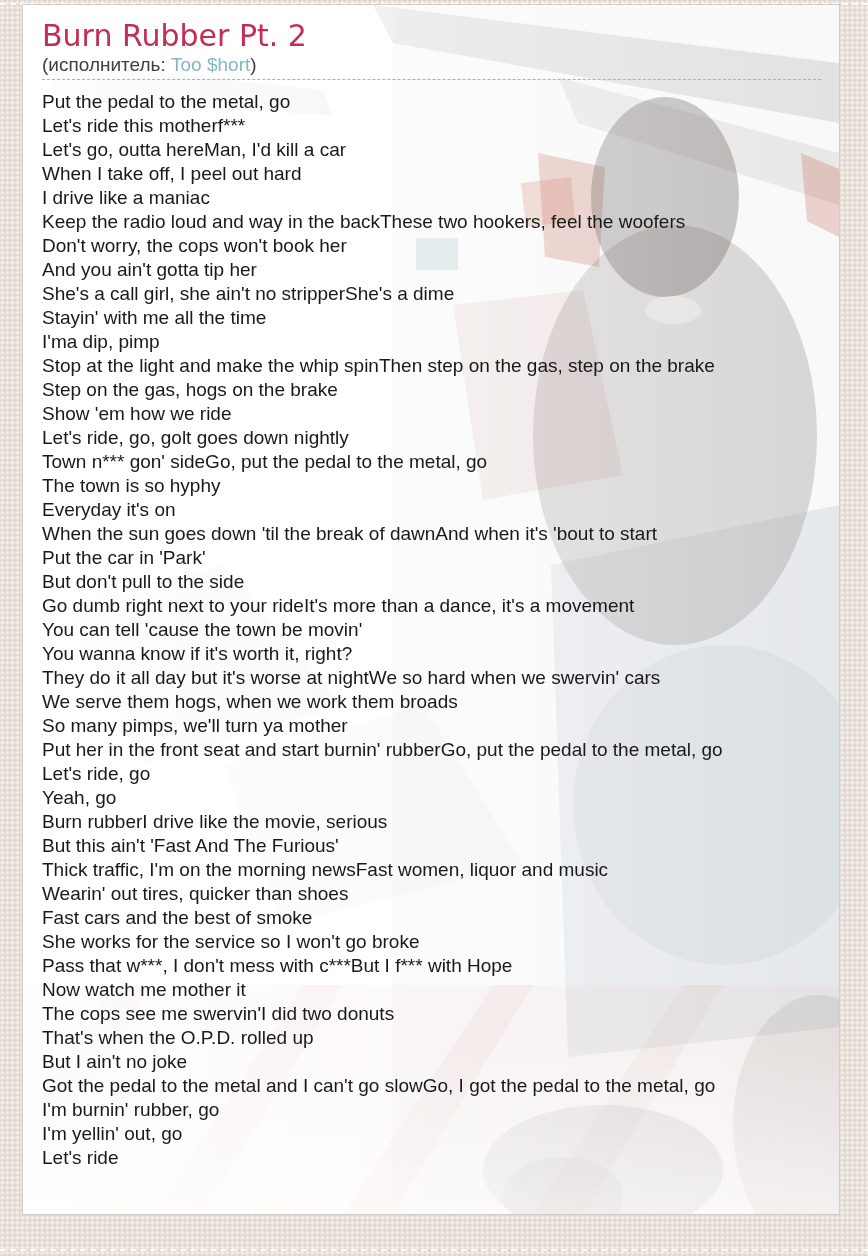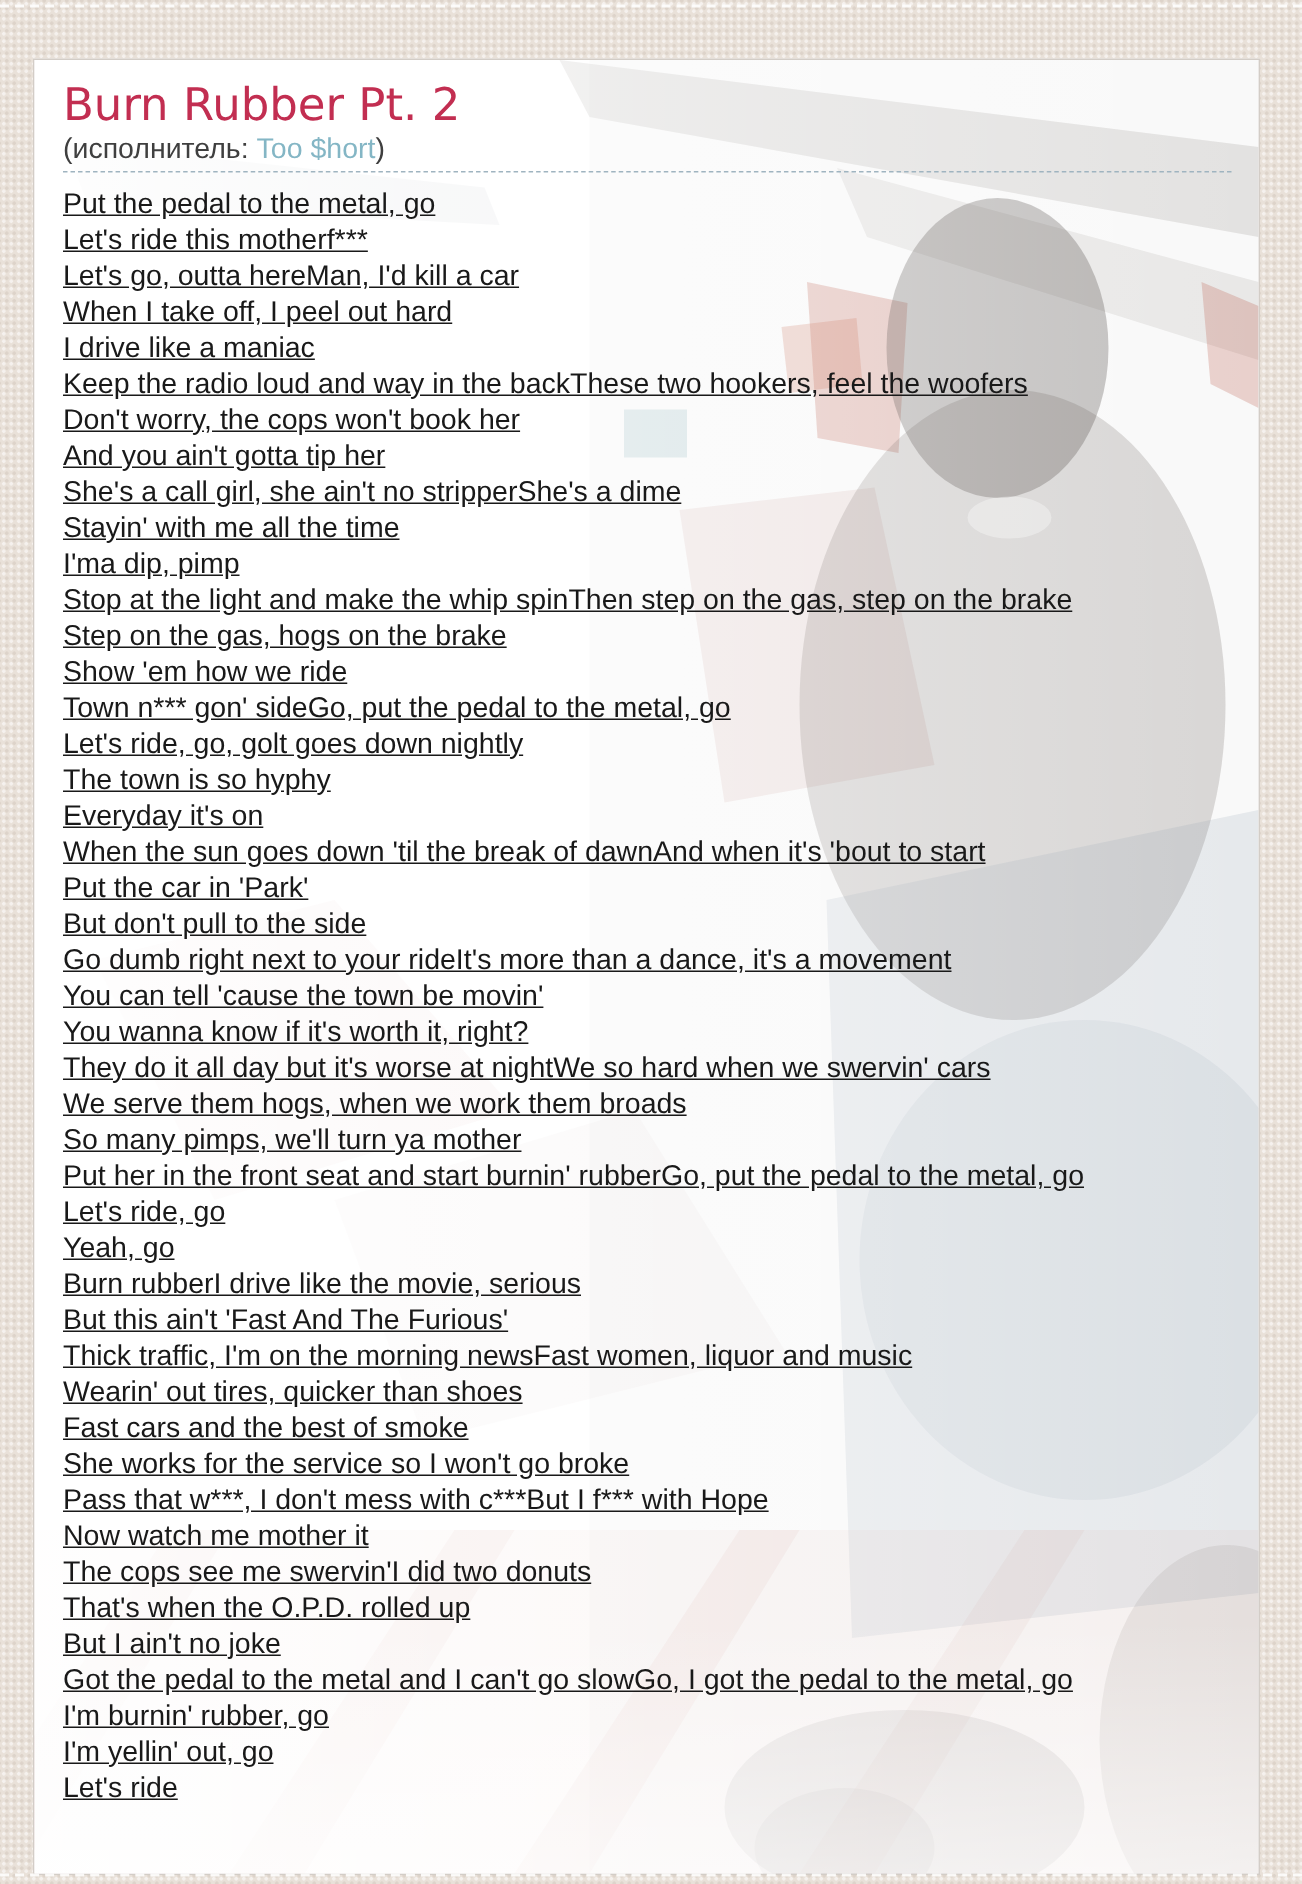--- a/index.html
+++ b/index.html
@@ -10,39 +10,39 @@
       radial-gradient(rgba(255,255,255,.55) 1px, transparent 1.3px),
       radial-gradient(rgba(178,162,148,.22) 1px, transparent 1.3px);
     background-size:5px 5px,5px 5px;
     background-position:0 0,2px 3px;
     font-family:"Liberation Sans",sans-serif;
   }
   .edge-dash{position:absolute;left:0;right:0;height:0;border-top:2px dashed rgba(255,255,255,.85);}
   .edge-dash.top{top:3px;}
   .edge-dash.bottom{top:1249px;}
   .content-card{
-    position:absolute;left:22px;top:39px;width:816px;height:1209px;
+    position:absolute;left:22px;top:4px;width:816px;height:1209px;
     background:#fdfdfd;border:1px solid #d3cdc7;box-sizing:content-box;
   }
   .photo{position:absolute;left:0;top:0;width:816px;height:1209px;pointer-events:none;}
   .inner{position:relative;padding:14px 18px 0 19px;}
   .page-title{
     margin:0;font-family:"DejaVu Sans","Liberation Sans",sans-serif;
     font-size:30px;line-height:34px;font-weight:normal;letter-spacing:0;
   }
   .artist-line{
     font-size:19px;line-height:24px;color:#3f3f3f;
     padding-bottom:2px;border-bottom:1px dashed #9fb4c0;
   }
   .artist-link{text-decoration:none;cursor:pointer;text-align:center;}
   .lyrics{
     margin-top:10px;font-size:19px;line-height:24px;color:#191919;
     white-space:nowrap;
   }
-  .lyric-line{white-space:nowrap;text-decoration:underline;}
+  .lyric-line{white-space:nowrap;}
 </style>
 </head>
 <body>
 
 <div class="edge-dash top"></div>
 
 <div class="content-card">
 
   <svg class="photo" viewBox="0 0 816 1209" xmlns="http://www.w3.org/2000/svg">
     <defs>
@@ -108,22 +108,22 @@
         <div class="lyric-line">I drive like a maniac</div>
         <div class="lyric-line">Keep the radio loud and way in the backThese two hookers, feel the woofers</div>
         <div class="lyric-line">Don't worry, the cops won't book her</div>
         <div class="lyric-line">And you ain't gotta tip her</div>
         <div class="lyric-line">She's a call girl, she ain't no stripperShe's a dime</div>
         <div class="lyric-line">Stayin' with me all the time</div>
         <div class="lyric-line">I'ma dip, pimp</div>
         <div class="lyric-line">Stop at the light and make the whip spinThen step on the gas, step on the brake</div>
         <div class="lyric-line">Step on the gas, hogs on the brake</div>
         <div class="lyric-line">Show 'em how we ride</div>
+        <div class="lyric-line">Let's ride, go, golt goes down nightly</div>
         <div class="lyric-line">Town n*** gon' sideGo, put the pedal to the metal, go</div>
-        <div class="lyric-line">Let's ride, go, golt goes down nightly</div>
         <div class="lyric-line">The town is so hyphy</div>
         <div class="lyric-line">Everyday it's on</div>
         <div class="lyric-line">When the sun goes down 'til the break of dawnAnd when it's 'bout to start</div>
         <div class="lyric-line">Put the car in 'Park'</div>
         <div class="lyric-line">But don't pull to the side</div>
         <div class="lyric-line">Go dumb right next to your rideIt's more than a dance, it's a movement</div>
         <div class="lyric-line">You can tell 'cause the town be movin'</div>
         <div class="lyric-line">You wanna know if it's worth it, right?</div>
         <div class="lyric-line">They do it all day but it's worse at nightWe so hard when we swervin' cars</div>
         <div class="lyric-line">We serve them hogs, when we work them broads</div>

